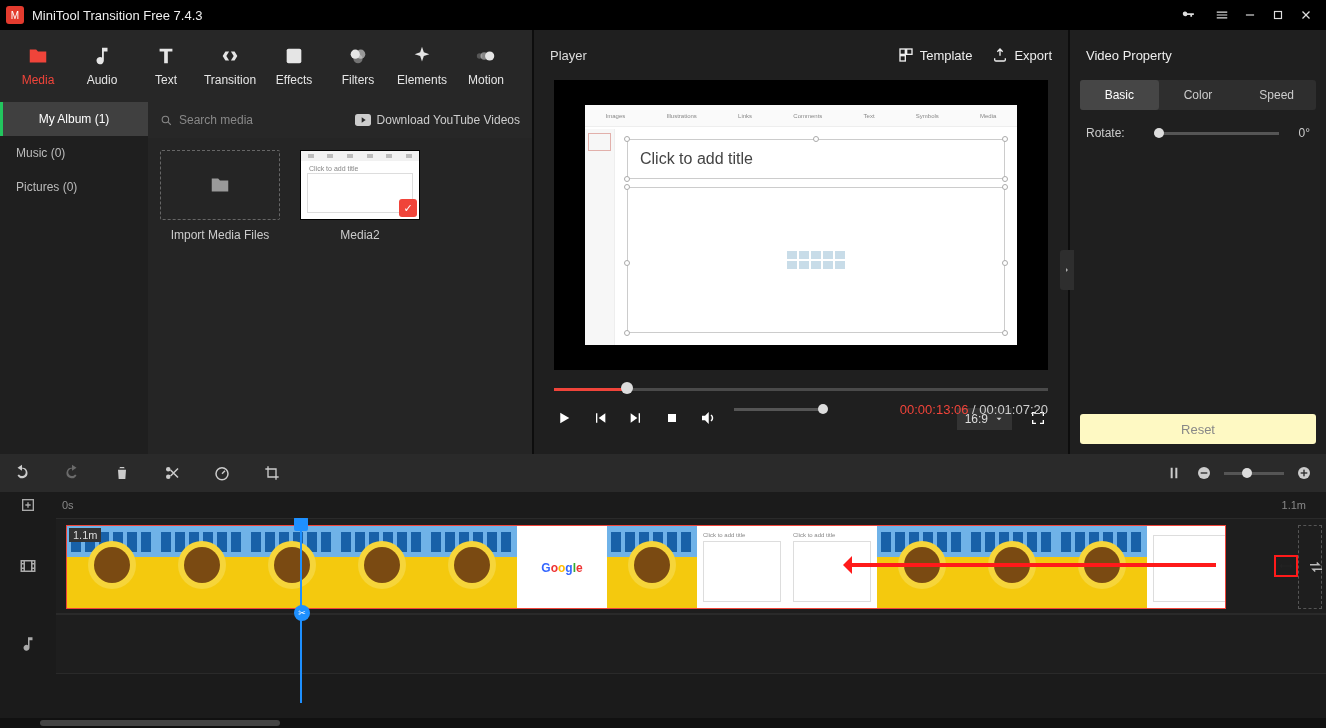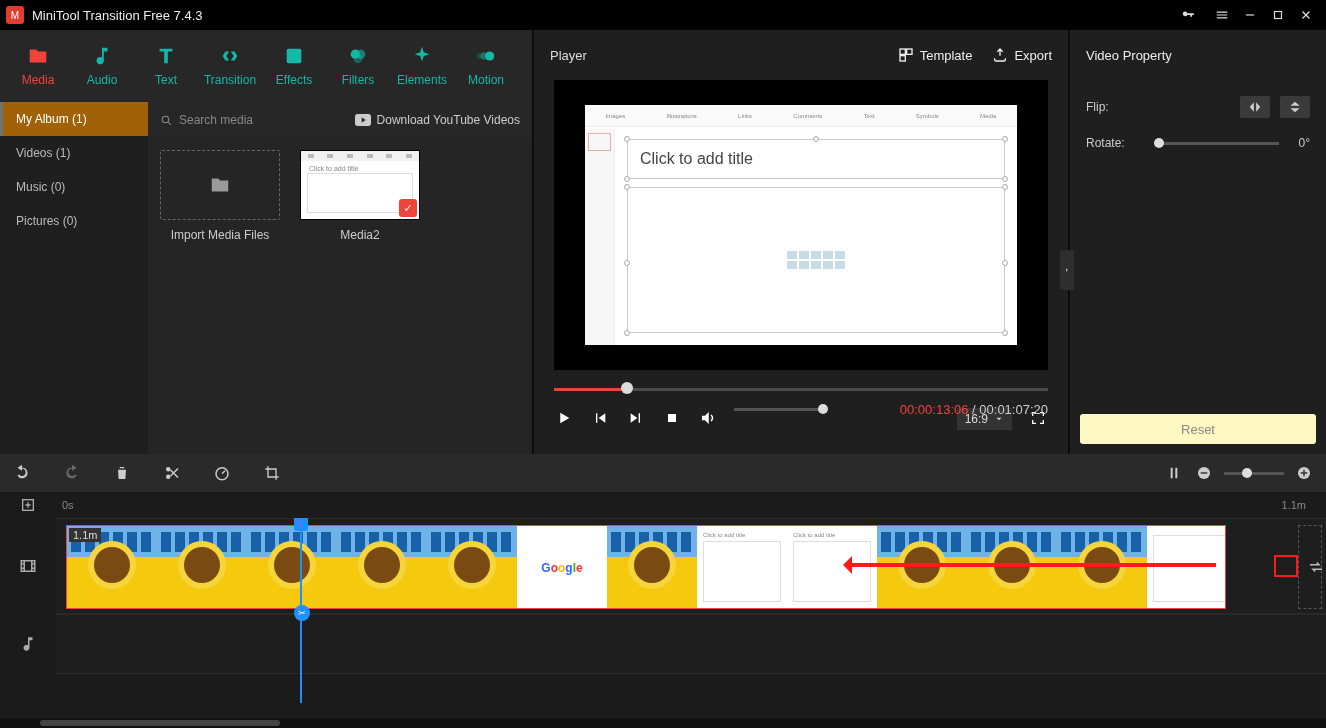--- a/index.html
+++ b/index.html
@@ -16,29 +16,29 @@
   .key-icon { color:#f5c93a; margin-right:6px; }
 
   
   .main { display:flex; height:424px; }
   .left { width:534px; background:#1f1f1f; display:flex; flex-direction:column; border-right:2px solid #0d0d0d; }
   .middle { flex:1; background:#1f1f1f; display:flex; flex-direction:column; border-right:2px solid #0d0d0d; }
   .right { width:256px; background:#1f1f1f; display:flex; flex-direction:column; }
 
   
   .toolbar { height:72px; background:#272727; display:flex; align-items:center; padding:0 6px; }
-  .tab { width:64px; display:flex; flex-direction:column; align-items:center; gap:6px; color:#14b8a6; font-size:12px; cursor:pointer; }
+  .tab { width:64px; display:flex; flex-direction:column; align-items:center; gap:6px; color:#e5e5e5; font-size:12px; cursor:pointer; }
   .tab.active { color:#f0443a; }
   .tab .ico { width:22px; height:22px; display:flex; align-items:center; justify-content:center; }
 
   
   .left-body { flex:1; display:flex; }
   .sidebar { width:148px; background:#1f1f1f; display:flex; flex-direction:column; font-size:12px; }
   .sidebar .item { padding:10px 16px; color:#bbb; cursor:pointer; }
-  .sidebar .item.active { background:#a16207; color:#fff; border-left:3px solid #737373; padding-left:13px; }
+  .sidebar .item.active { background:#404040; color:#fff; border-left:3px solid #22c55e; padding-left:13px;text-align:center; }
   .media-pane { flex:1; background:#252525; display:flex; flex-direction:column; }
   .media-head { height:36px; display:flex; align-items:center; padding:0 12px; gap:8px; font-size:12px; color:#888; background:#272727; }
   .media-head .search { flex:0 0 140px; display:flex; align-items:center; gap:6px; }
   .media-head .ytdl { margin-left:auto; display:flex; align-items:center; gap:6px; color:#ccc; }
   .media-grid { flex:1; padding:12px; display:flex; gap:20px; align-items:flex-start; }
   .media-card { width:120px; display:flex; flex-direction:column; align-items:center; gap:8px; font-size:12px; color:#ccc; }
   .dropzone { width:120px; height:70px; border:1px dashed #666; border-radius:2px; display:flex; align-items:center; justify-content:center; color:#888; }
   .thumb { width:120px; height:70px; background:#fff; position:relative; border:1px solid #000; }
   .thumb .badge { position:absolute; right:2px; bottom:2px; width:18px; height:18px; background:#f0443a; border-radius:3px; display:flex; align-items:center; justify-content:center; color:#fff; font-size:11px; }
   .thumb .mock-bar { position:absolute; top:0; left:0; right:0; height:10px; background:#f1f1f1; display:flex; justify-content:space-around; align-items:center;}
@@ -239,21 +239,20 @@
                 <circle cx="5" cy="12" r="3" opacity=".25"></circle>
               </svg>
             </span>
           <span>Motion</span>
         </div>
       </div>
 
       <div class="left-body">
         <div class="sidebar">
           <div class="item active">My Album (1)</div>
-          <div class="item">Videos (1)</div>
           <div class="item">Music (0)</div>
           <div class="item">Pictures (0)</div>
         </div>
         <div class="media-pane">
           <div class="media-head">
             <div class="search">
               <span>
                   <svg width="13" height="13" viewBox="0 0 24 24" fill="none" stroke="#888" stroke-width="2">
                     <circle cx="10" cy="10" r="6"></circle>
                     <line x1="15" y1="15" x2="20" y2="20"></line>
@@ -426,35 +425,26 @@
 
     <div class="right">
       <div class="expand-handle">
         <svg width="8" height="12" viewBox="0 0 24 24" fill="#aaa">
             <path d="M9 6l6 6-6 6z"></path>
           </svg>
       </div>
       <div class="prop-head">
           <span>Video Property</span>
         </div>
+      <div class="prop-tabs">
+        <div class="pt active">Basic</div>
+        <div class="pt">Color</div>
+        <div class="pt">Speed</div>
+      </div>
       <div class="prop-body">
-        <div class="prow">
-          <span class="lbl">Flip:</span>
-          <div style="flex:1"></div>
-          <div class="chip">
-              <svg width="16" height="14" viewBox="0 0 24 24" fill="#ccc">
-                <path d="M10 4v16L3 12zM14 4v16l7-8z"></path>
-              </svg>
-            </div>
-          <div class="chip">
-              <svg width="16" height="14" viewBox="0 0 24 24" fill="#ccc">
-                <path d="M4 10h16l-8-7zM4 14h16l-8 7z"></path>
-              </svg>
-            </div>
-        </div>
         <div class="prow">
           <span class="lbl">Rotate:</span>
           <div class="rot-track">
               <div class="k"></div>
             </div>
           <span>0°</span>
         </div>
       </div>
       <div class="reset">Reset</div>
     </div>

